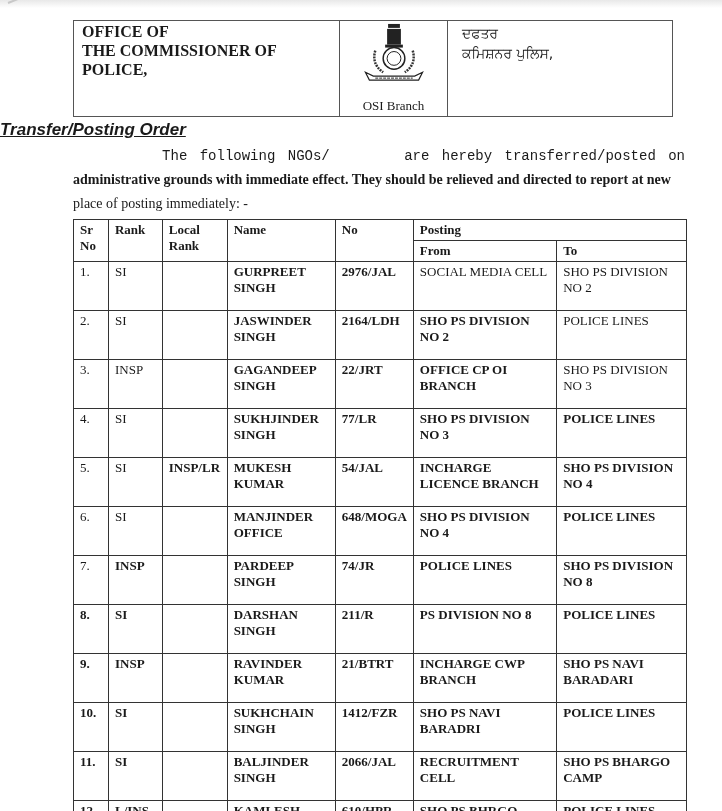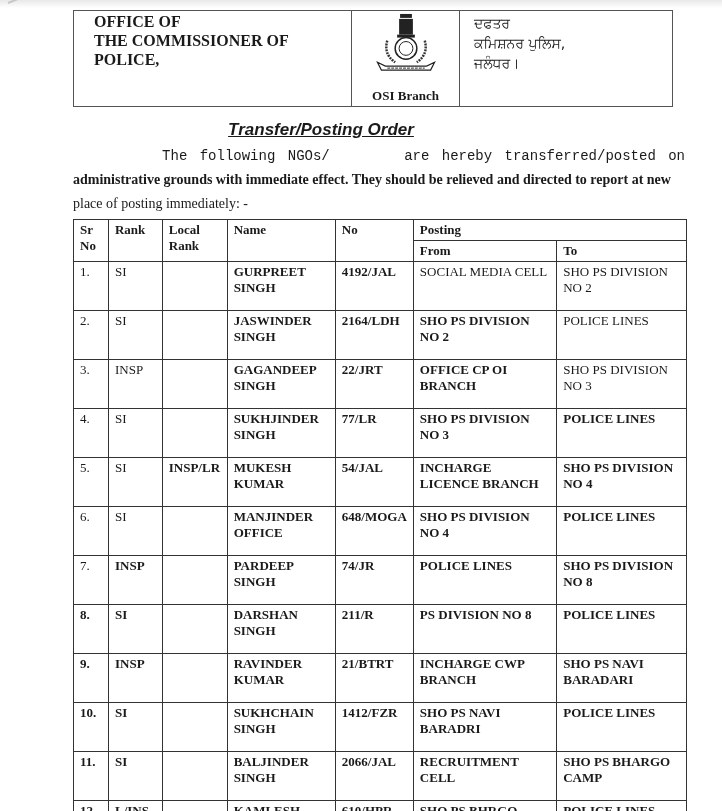--- a/index.html
+++ b/index.html
@@ -5,30 +5,30 @@
   html, body { margin: 0; padding: 0; }
   body {
     width: 722px; height: 811px; overflow: hidden;
     background: #ffffff; color: #1a1a1a;
     font-family: "Liberation Serif", "DejaVu Serif", serif;
     position: relative;
   }
   .top-shade { position:absolute; left:0; top:0; width:722px; height:8px; background:linear-gradient(#e8e8e8,#ffffff); }
   .pen-mark { position:absolute; left:8px; top:2px; width:45px; height:2px; background:#c8c8c8; transform:rotate(-22deg); transform-origin:left; }
   .header-box {
-    position:absolute; left:73px; top:10px; width:600px; height:97px;
-    border:1px solid #555; display:flex; box-sizing:border-box;padding-left:12px;
+    position:absolute; left:73px; top:20px; width:600px; height:97px;
+    border:1px solid #555; display:flex; box-sizing:border-box;
   }
   .hb-left { width:266px; border-right:1px solid #555; padding:1px 8px; box-sizing:border-box; }
   .hb-left div { font-weight:bold; font-size:16px; line-height:19px; }
   .hb-mid { width:108px; border-right:1px solid #555; display:flex; flex-direction:column; align-items:center; justify-content:flex-end; padding-bottom:2px; box-sizing:border-box; }
-  .hb-mid .branch { font-weight:bold; font-size:13px; margin-top:12px; }
+  .hb-mid .branch { font-weight:normal; font-size:13px; margin-top:12px; }
   .hb-right { flex:1; padding:2px 14px; box-sizing:border-box; font-family:"DejaVu Sans", sans-serif; font-size:14px; line-height:20px; }
   .title {
-    position:absolute; left:0; width:642px; top:120px; text-align:center;
+    position:absolute; left:0; width:642px; top:120px; 
     font-family:"Liberation Sans", sans-serif; font-weight:bold; font-style:italic;
     font-size:17px; text-decoration:underline;
   }
   .para { position:absolute; left:73px; width:612px; font-size:14px; line-height:26px; }
   .para.l1 { top:143px; text-align:right; word-spacing:4px;font-family:Liberation Mono, monospace; }
   .para.l2 { top:167px; text-align:justify;font-weight:bold; }
   .para.l3 { top:191px; }
   table.order {
     position:absolute; left:73px; top:219px; width:614px;
     border-collapse:collapse; font-size:13px;
@@ -63,21 +63,20 @@
       <path d="M16 30 q-4 14 8 22" fill="none" stroke="#333" stroke-width="2.5" stroke-dasharray="2 1"></path>
       <path d="M54 30 q4 14 -8 22" fill="none" stroke="#333" stroke-width="2.5" stroke-dasharray="2 1"></path>
       <path d="M6 52 L14 56 L56 56 L64 52 L60 60 L10 60 Z" fill="none" stroke="#222" stroke-width="1.2"></path>
       <line x1="16" y1="58" x2="54" y2="58" stroke="#222" stroke-width="1" stroke-dasharray="3 1"></line>
     </svg>
     <div class="branch">OSI Branch</div>
   </div>
   <div class="hb-right">
     <div>ਦਫਤਰ</div>
     <div>ਕਮਿਸ਼ਨਰ ਪੁਲਿਸ,</div>
-    <div>ਜਲੰਧਰ।</div>
   </div>
 </div>
 
 <div class="title">Transfer/Posting Order</div>
 
 <div class="para l1" style="white-space:pre;">The following NGOs/      are hereby transferred/posted on</div>
 <div class="para l2">administrative grounds with immediate effect. They should be relieved and directed to report at new</div>
 <div class="para l3">place of posting immediately: -</div>
 
 <table class="order">
@@ -94,21 +93,21 @@
       <th class="c-from center sub">From</th>
       <th class="c-to center sub">To</th>
     </tr>
   </thead>
   <tbody>
     <tr class="datarow">
       <td>1.</td>
       <td>SI</td>
       <td class="b"></td>
       <td class="b">GURPREET SINGH</td>
-      <td class="b">4192/JAL</td>
+      <td class="b">2976/JAL</td>
       <td>SOCIAL MEDIA CELL</td>
       <td>SHO PS DIVISION NO 2</td>
     </tr>
     <tr class="datarow">
       <td>2.</td>
       <td>SI</td>
       <td class="b"></td>
       <td class="b">JASWINDER SINGH</td>
       <td class="b">2164/LDH</td>
       <td class="b">SHO PS DIVISION NO 2</td>

